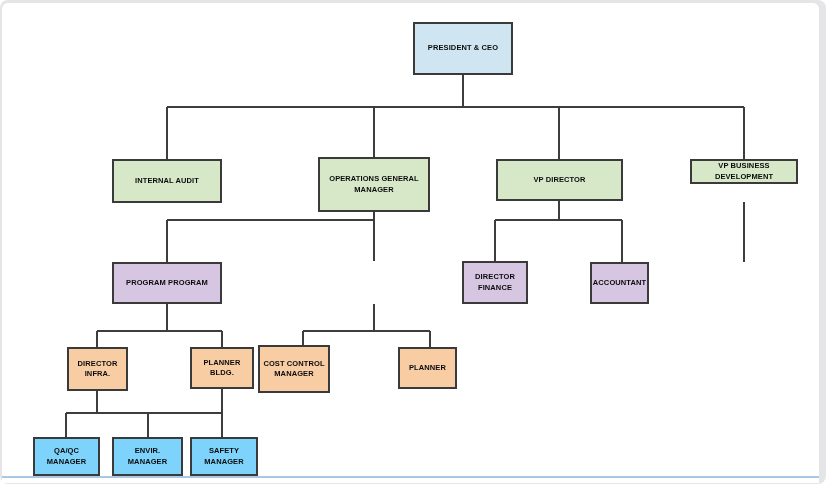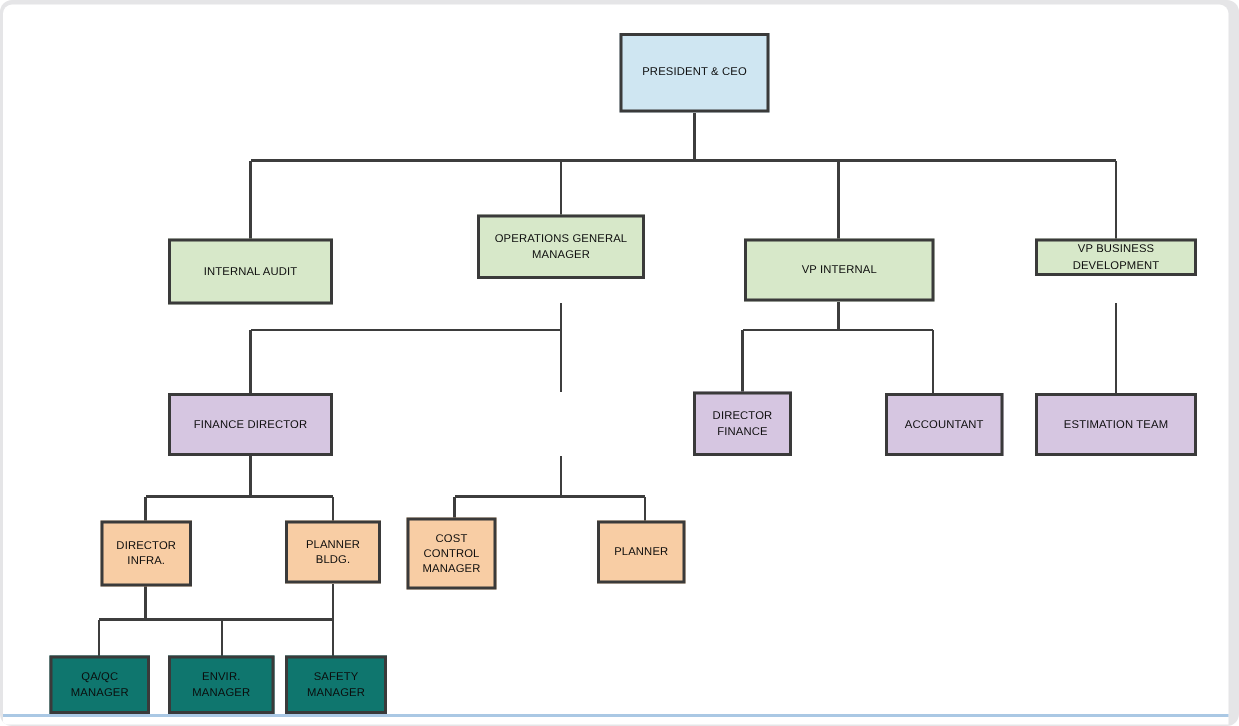--- a/index.html
+++ b/index.html
@@ -27,32 +27,32 @@
     stroke-width:1.4;
   }
   .node{
     position:absolute;
     box-sizing:border-box;
     border:2px solid #3a3a3a;
     display:flex;
     align-items:center;
     justify-content:center;
     text-align:center;
-    font-weight:normal;
+    font-weight:bold;
     font-size:7.5px;
     line-height:1.35;
     color:#0b0b0b;
     padding:1px 3px;
     letter-spacing:0.1px;
   }
   .lv-exec  {background:#cfe6f2;}
   .lv-vp    {background:#d7e8c9;}
   .lv-dir   {background:#d6c6e1;}
   .lv-mgr   {background:#f8cda4;}
-  .lv-staff {background:#0f766e;}
+  .lv-staff {background:#7dd3fc;}
   .bottom-rule{
     position:absolute;
     left:2px;right:7px;top:476px;height:2px;
     background:#aac8e4;
   }
 </style>
 </head>
 <body>
 
 <div class="page">
@@ -68,50 +68,47 @@
     <path d="M97 389 V413 M222 389 V413 M66 413 H222 M66 413 V437 M148 413 V437 M222 413 V437"></path>
   </svg>
 
   <div class="node lv-exec" style="left:413px;top:22px;width:100px;height:53px">
     <span>PRESIDENT &amp; CEO</span>
   </div>
 
   <div class="node lv-vp" style="left:112px;top:159px;width:110px;height:44px">
     <span>INTERNAL AUDIT</span>
   </div>
-  <div class="node lv-vp" style="left:318px;top:143px;width:112px;height:43px">
+  <div class="node lv-vp" style="left:318px;top:157px;width:112px;height:55px">
     <span>OPERATIONS GENERAL MANAGER</span>
   </div>
   <div class="node lv-vp" style="left:496px;top:159px;width:127px;height:42px">
-    <span>VP INTERNAL</span>
+    <span>VP DIRECTOR</span>
   </div>
   <div class="node lv-vp" style="left:690px;top:159px;width:108px;height:25px">
     <span>VP BUSINESS DEVELOPMENT</span>
   </div>
 
   <div class="node lv-dir" style="left:112px;top:262px;width:110px;height:42px">
-    <span>FINANCE DIRECTOR</span>
+    <span>PROGRAM PROGRAM</span>
   </div>
   <div class="node lv-dir" style="left:462px;top:261px;width:66px;height:43px">
     <span>DIRECTOR FINANCE</span>
   </div>
-  <div class="node lv-dir" style="left:590px;top:262px;width:79px;height:42px">
+  <div class="node lv-dir" style="left:590px;top:262px;width:59px;height:42px">
     <span>ACCOUNTANT</span>
-  </div>
-  <div class="node lv-dir" style="left:690px;top:262px;width:108px;height:42px">
-    <span>ESTIMATION TEAM</span>
   </div>
 
   <div class="node lv-mgr" style="left:67px;top:347px;width:61px;height:44px">
     <span>DIRECTOR INFRA.</span>
   </div>
   <div class="node lv-mgr" style="left:190px;top:347px;width:64px;height:42px">
     <span>PLANNER BLDG.</span>
   </div>
-  <div class="node lv-mgr" style="left:271px;top:345px;width:60px;height:48px">
+  <div class="node lv-mgr" style="left:258px;top:345px;width:72px;height:48px">
     <span>COST CONTROL MANAGER</span>
   </div>
   <div class="node lv-mgr" style="left:398px;top:347px;width:59px;height:42px">
     <span>PLANNER</span>
   </div>
 
   <div class="node lv-staff" style="left:33px;top:437px;width:67px;height:39px">
     <span>QA/QC MANAGER</span>
   </div>
   <div class="node lv-staff" style="left:112px;top:437px;width:71px;height:39px">

